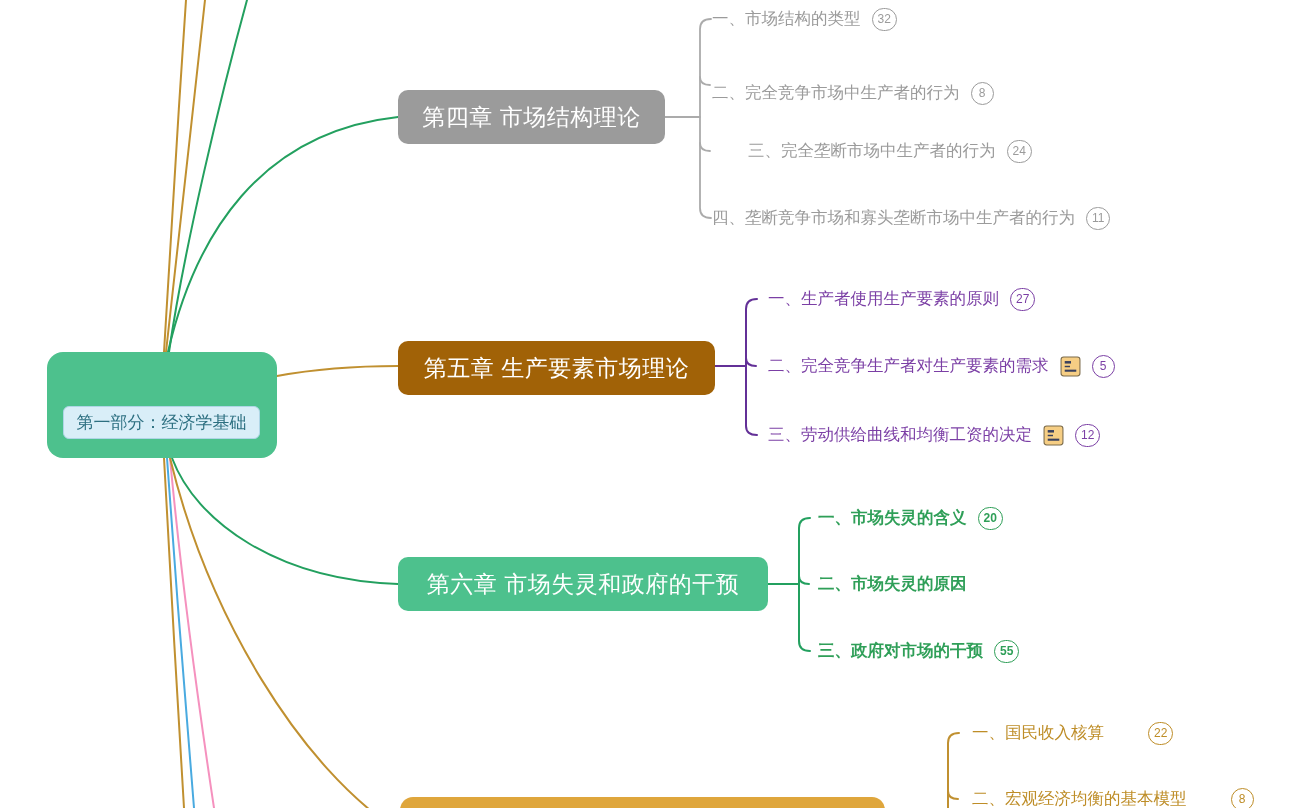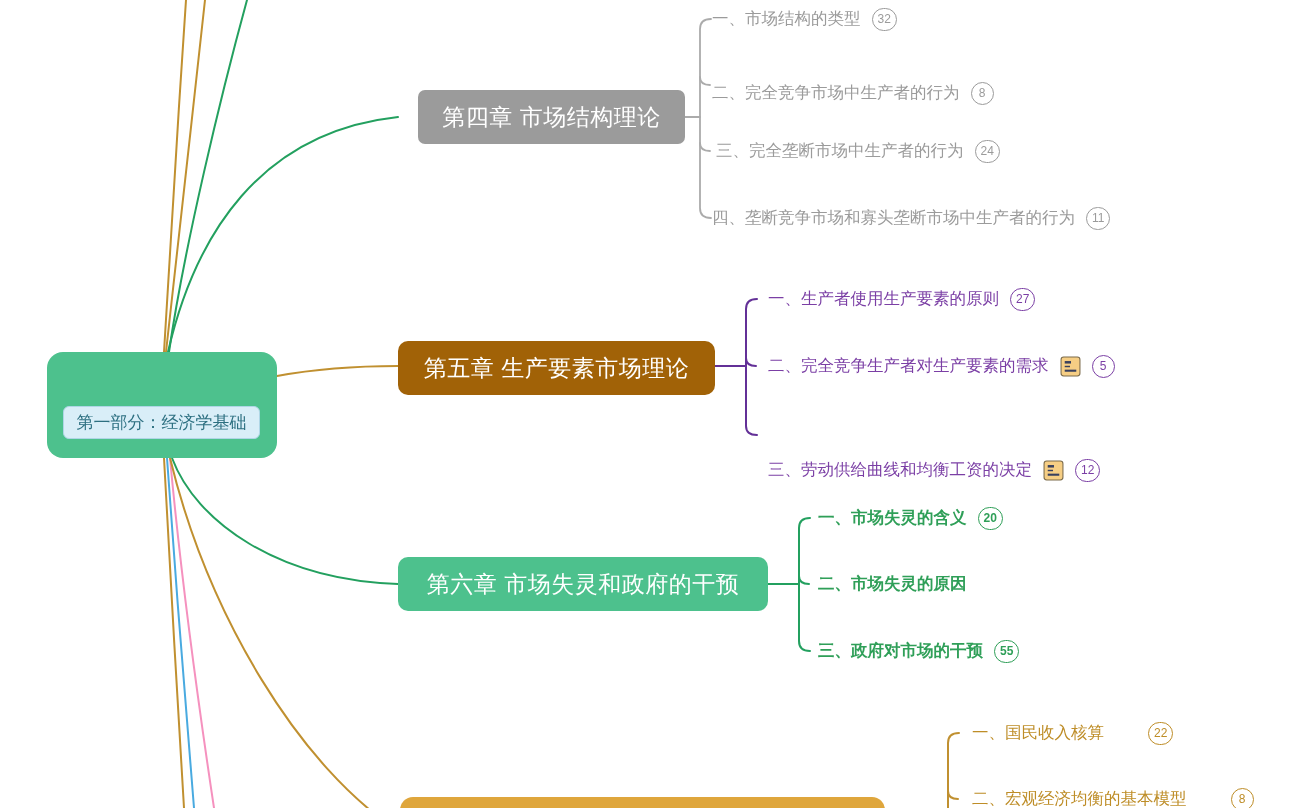--- a/index.html
+++ b/index.html
@@ -7,21 +7,21 @@
     width:1293px;height:808px;position:relative;overflow:hidden;
     background:#ffffff;
     font-family:"Liberation Sans","DejaVu Sans",sans-serif;
   }
   #links{position:absolute;left:0;top:0;z-index:1;}
   .node{
     position:absolute;z-index:3;display:flex;align-items:center;justify-content:center;
     color:#ffffff;font-size:23px;font-weight:400;letter-spacing:.5px;
     border-radius:10px;white-space:nowrap;
   }
-  .node-ch4{left:418px;top:90px;width:267px;height:54px;background:#9B9B9B;border-radius:7px;}
+  .node-ch4{left:398px;top:90px;width:267px;height:54px;background:#9B9B9B;}
   .node-ch5{left:398px;top:341px;width:317px;height:54px;background:#a16207;}
   .node-ch6{left:398px;top:557px;width:370px;height:54px;background:#4DC18D;}
   .node-ch7{left:400px;top:797px;width:485px;height:62px;background:#DFA63C;border-radius:13px;}
   .node-root{
     position:absolute;z-index:3;left:47px;top:352px;width:230px;height:106px;
     background:#4DC18D;border-radius:16px;
   }
   .root-label{
     position:absolute;left:16px;top:54px;width:197px;height:33px;
     background:#D9EEF8;border:1px solid #AFD6E6;border-radius:6px;
@@ -99,21 +99,21 @@
 <div class="node node-ch7"></div>
 
 <div class="row c-gray" style="left:712px;top:4px;">
   <span>一、市场结构的类型</span>
   <span class="badge">32</span>
 </div>
 <div class="row c-gray" style="left:712px;top:70px;margin-top:8px;">
   <span>二、完全竞争市场中生产者的行为</span>
   <span class="badge">8</span>
 </div>
-<div class="row c-gray" style="left:716px;top:136px;text-align:center;">
+<div class="row c-gray" style="left:748px;top:136px;text-align:center;">
   <span>三、完全垄断市场中生产者的行为</span>
   <span class="badge">24</span>
 </div>
 <div class="row c-gray" style="left:712px;top:203px;">
   <span>四、垄断竞争市场和寡头垄断市场中生产者的行为</span>
   <span class="badge">11</span>
 </div>
 
 <div class="row c-purple" style="left:768px;top:284px;">
   <span>一、生产者使用生产要素的原则</span>
@@ -122,21 +122,21 @@
 <div class="row c-purple" style="left:768px;top:351px;">
   <span>二、完全竞争生产者对生产要素的需求</span>
   <svg class="note-ic" viewBox="0 0 20 20">
     <rect x="1" y="1" width="18" height="18" rx="2.5" fill="#F6CE84" stroke="#7A6A4A" stroke-width="1"></rect>
     <line x1="4.5" y1="6" x2="10.5" y2="6" stroke="#39405E" stroke-width="2.4"></line>
     <line x1="4.5" y1="10" x2="9.5" y2="10" stroke="#39405E" stroke-width="1.4"></line>
     <line x1="4.5" y1="14" x2="15.5" y2="14" stroke="#39405E" stroke-width="2"></line>
   </svg>
   <span class="badge">5</span>
 </div>
-<div class="row c-purple" style="left:768px;top:420px;margin-top:35px;">
+<div class="row c-purple" style="left:768px;top:420px;">
   <span>三、劳动供给曲线和均衡工资的决定</span>
   <svg class="note-ic" viewBox="0 0 20 20">
     <rect x="1" y="1" width="18" height="18" rx="2.5" fill="#F6CE84" stroke="#7A6A4A" stroke-width="1"></rect>
     <line x1="4.5" y1="6" x2="10.5" y2="6" stroke="#39405E" stroke-width="2.4"></line>
     <line x1="4.5" y1="10" x2="9.5" y2="10" stroke="#39405E" stroke-width="1.4"></line>
     <line x1="4.5" y1="14" x2="15.5" y2="14" stroke="#39405E" stroke-width="2"></line>
   </svg>
   <span class="badge">12</span>
 </div>
 

